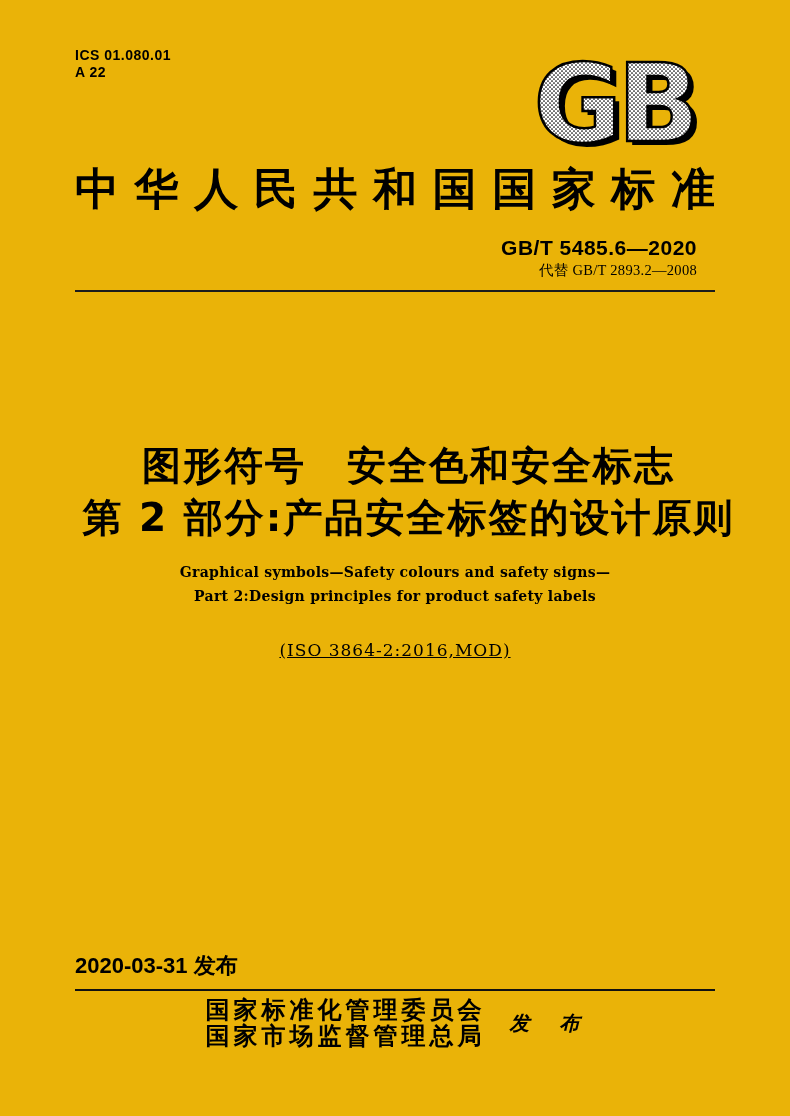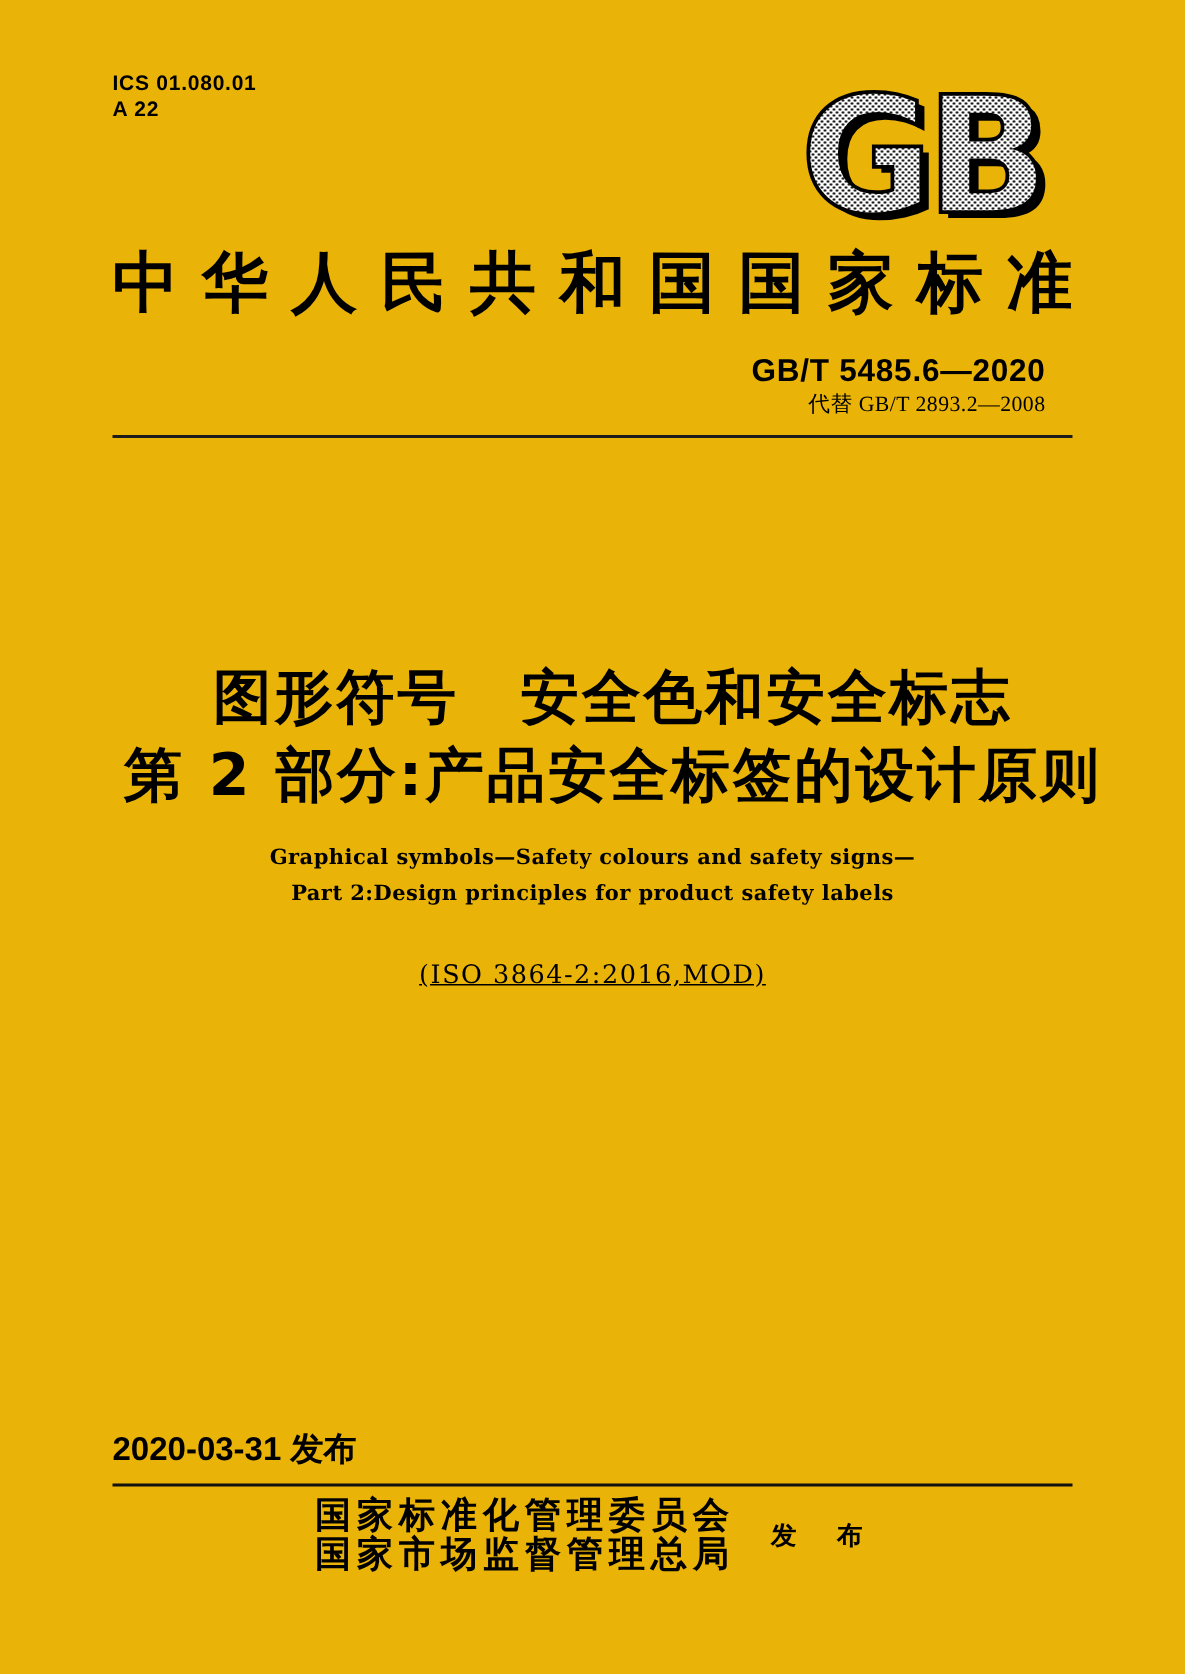--- a/index.html
+++ b/index.html
@@ -55,21 +55,21 @@
     padding-bottom:8px; border-bottom:2.5px solid #111;
     font-family:"Liberation Sans", sans-serif; font-weight:bold; font-size:22px;
   }
   
   .publisher {
     position:absolute; left:0; right:0; top:997px;
     display:flex; justify-content:center; align-items:center; gap:24px;
     font-family:"DejaVu Serif", serif; font-weight:bold;
   }
   .pub-lines { font-size:24px; line-height:26px; letter-spacing:4px; text-align:center; }
-  .pub-issue { font-size:17px; letter-spacing:5px; }
+  .pub-issue { font-size:20px; letter-spacing:5px;font-style:italic; }
 </style>
 </head>
 <body>
 
 <div class="page">
 
   <div class="ics">
     <div>ICS 01.080.01</div>
     <div>A 22</div>
   </div>

